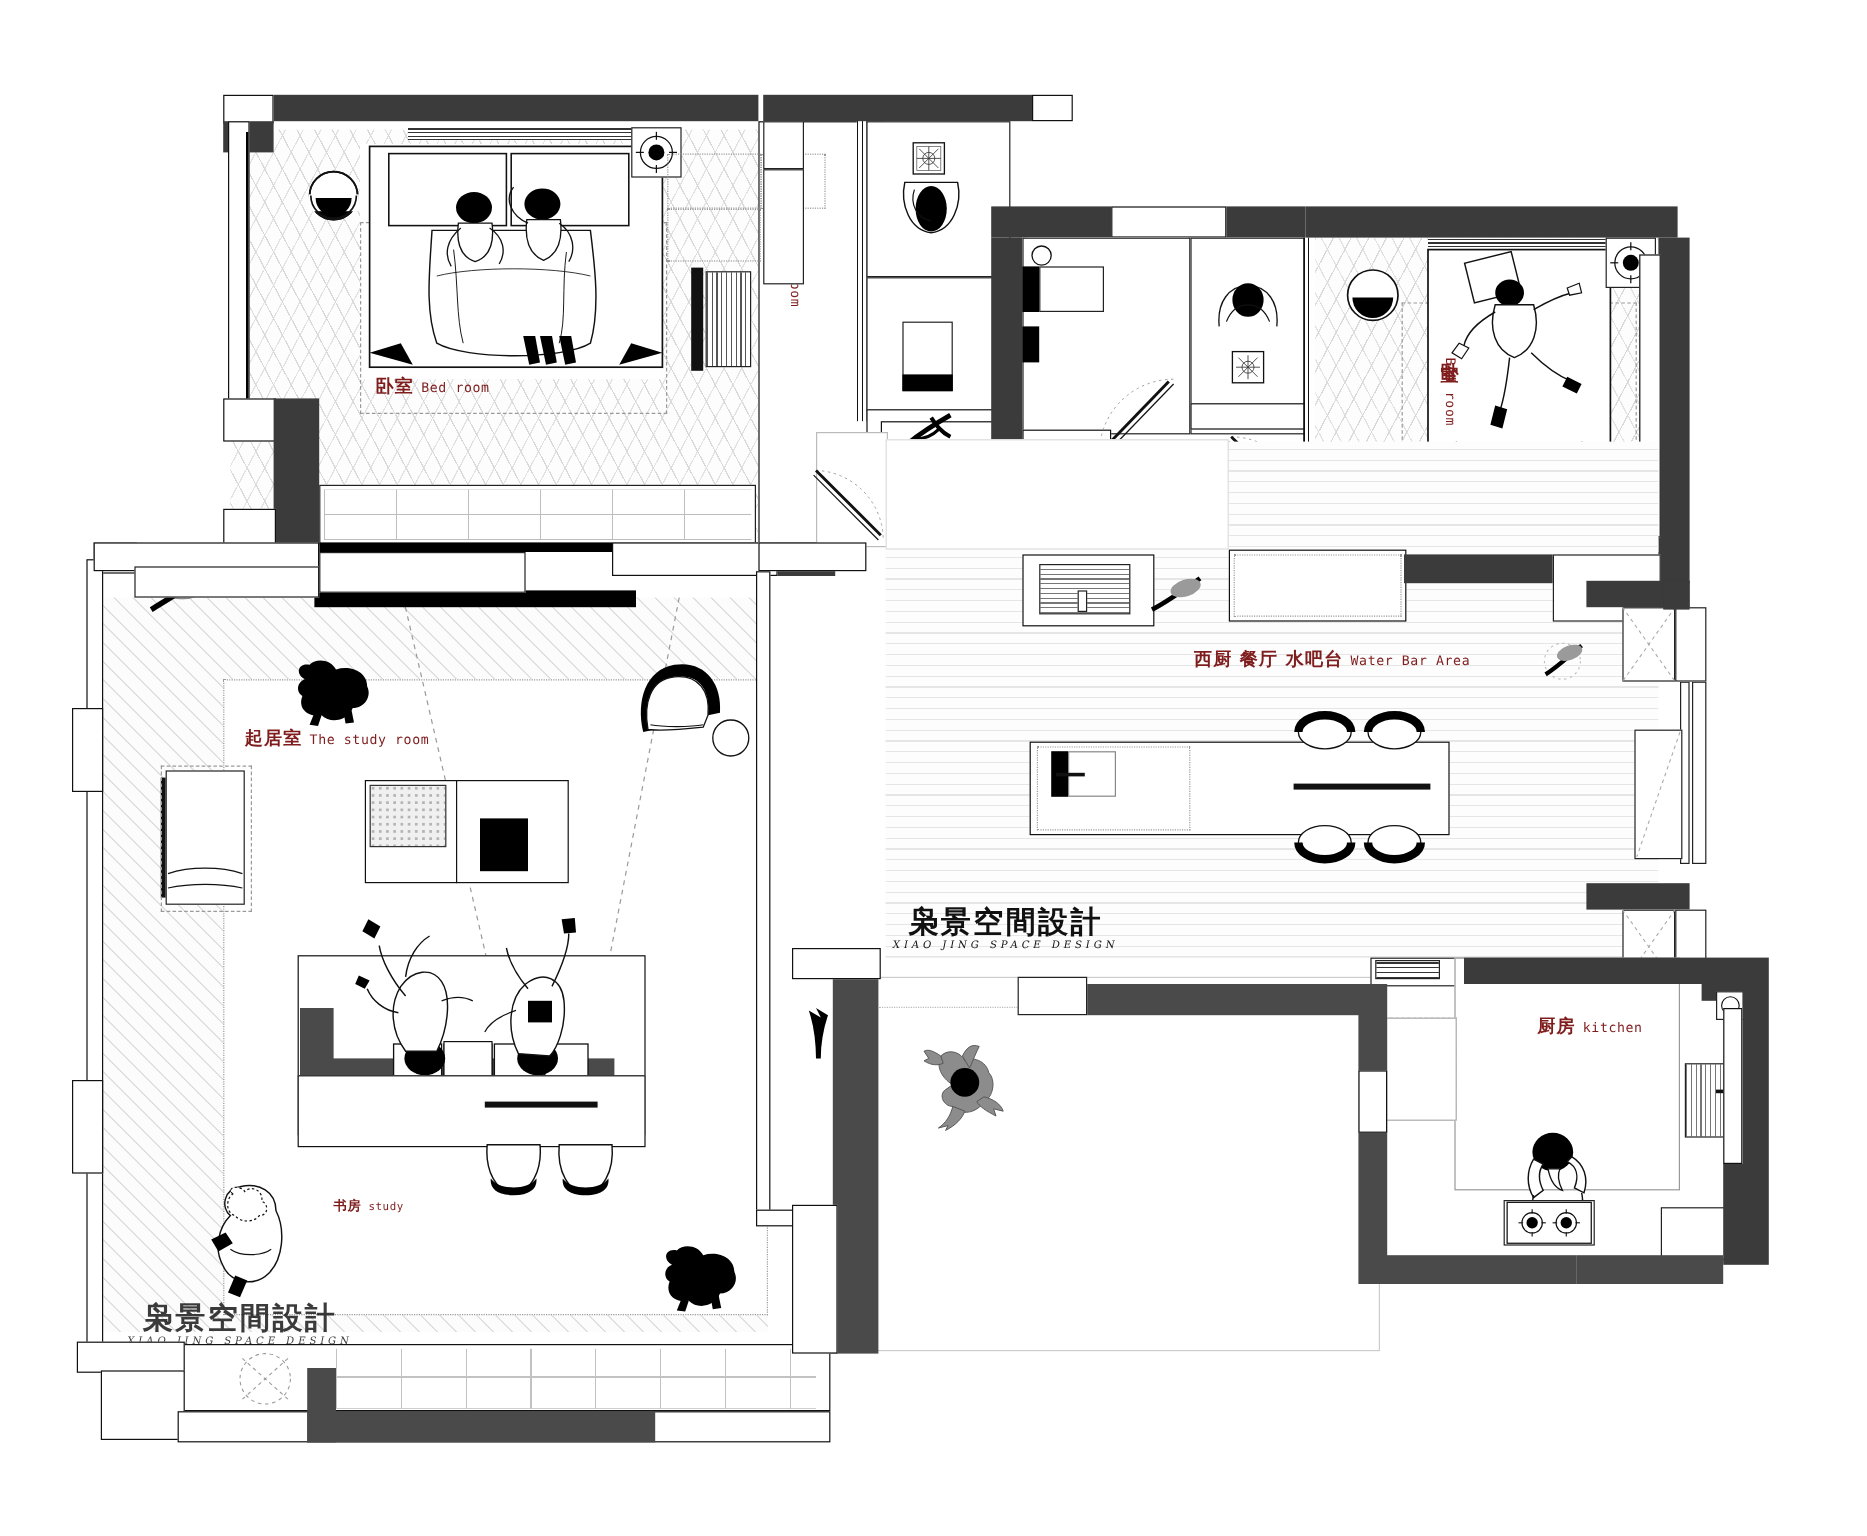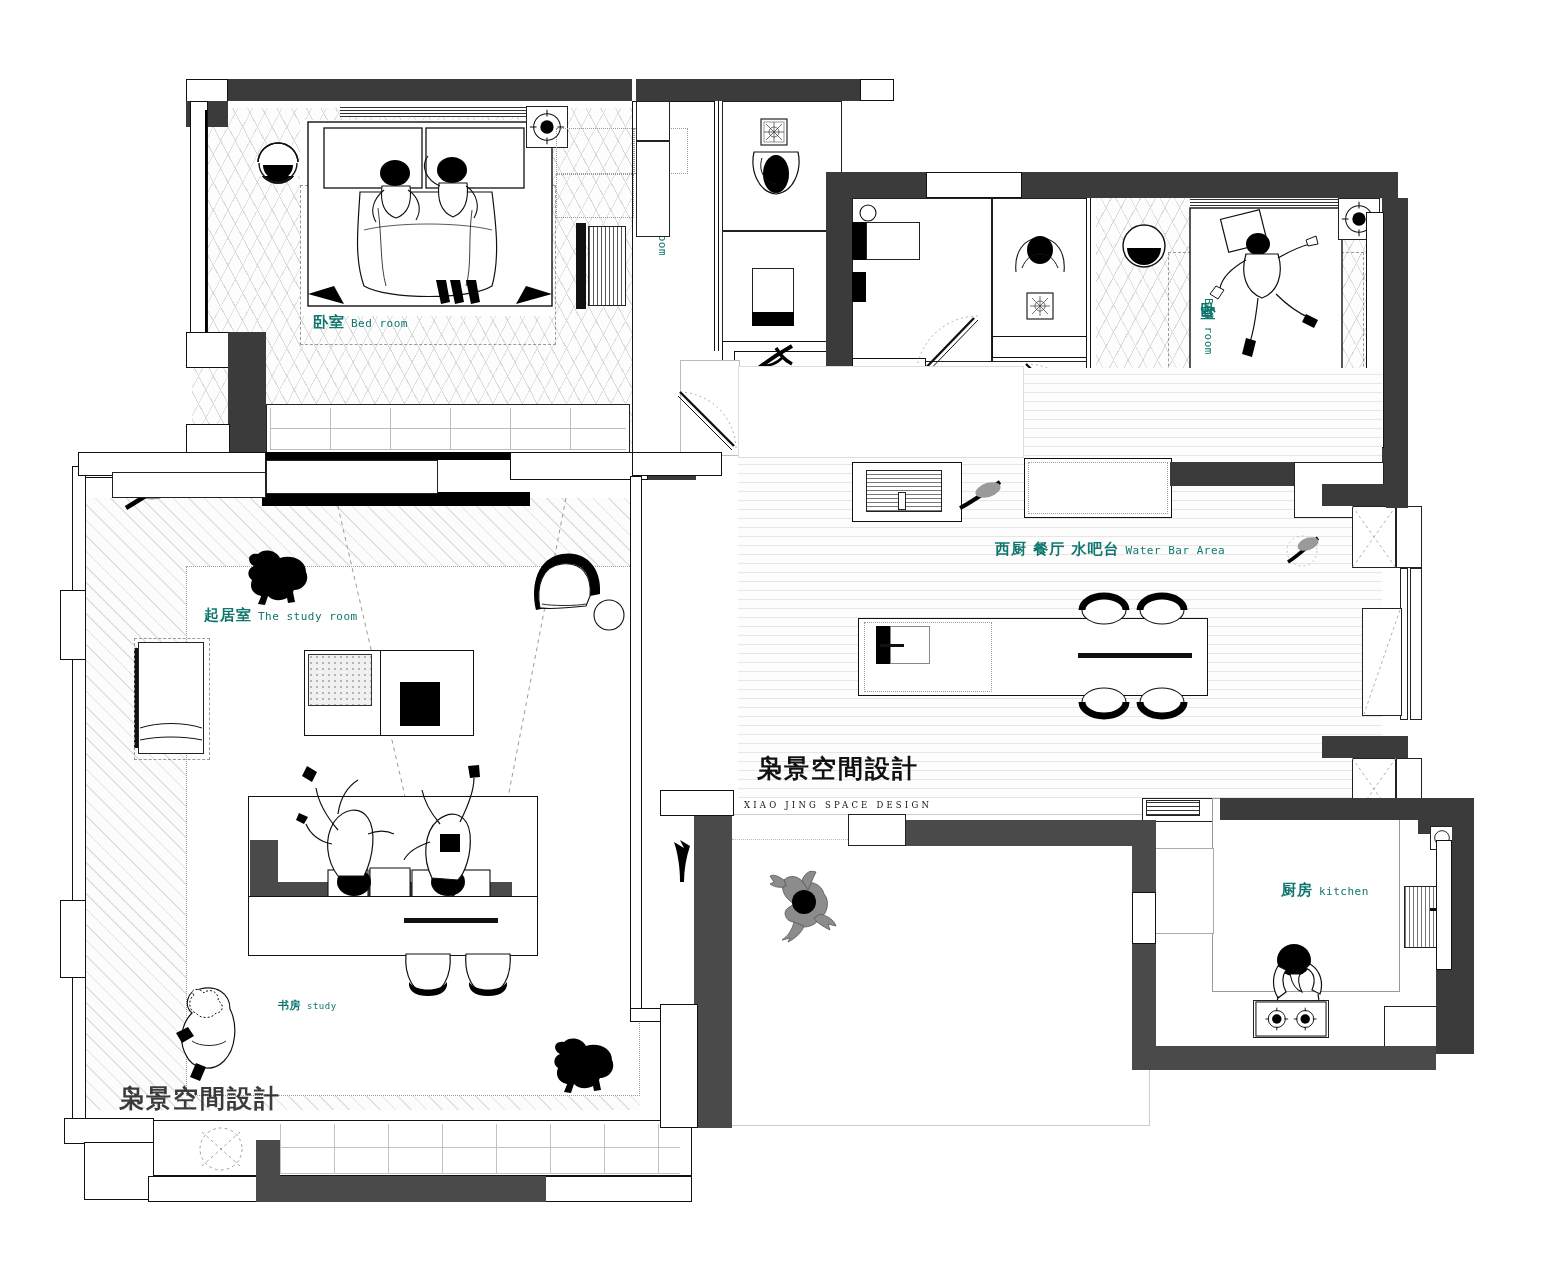--- a/index.html
+++ b/index.html
@@ -53,32 +53,32 @@
     background-size:62px 58px,71px 66px,55px 70px,84px 61px,66px 74px,59px 63px,77px 58px,68px 69px;
   }
   .fl-tile-d{
     background-color:#fefefe;
     background-image:
       repeating-linear-gradient(0deg,transparent 0 54px, #bdbdbd 54px 55px),
       repeating-linear-gradient(90deg,transparent 0 64px, #bdbdbd 64px 65px);
   }
 
   
-  .lbl{position:absolute;white-space:nowrap;color:#0f766e;}
+  .lbl{position:absolute;white-space:nowrap;color:#7f1d1d;}
   .lbl .cn{font-family:"DejaVu Sans","Liberation Sans",sans-serif;font-weight:700;font-size:15px;letter-spacing:1px;}
   .lbl .en{font-family:"DejaVu Sans Mono","Liberation Mono",monospace;font-size:11px;letter-spacing:0.5px;margin-left:6px;}
   .lbl.small .cn{font-size:11px;letter-spacing:0.5px;}
   .lbl.small .en{font-size:9px;}
   .lbl.vert{writing-mode:vertical-rl;text-orientation:mixed;}
   .lbl.vert .en{margin-left:0;margin-top:6px;}
 
   
   .wm{position:absolute;text-align:center;color:#111;}
   .wm .wm-cn{font-family:"DejaVu Serif","Liberation Serif",serif;font-weight:700;font-size:25px;letter-spacing:2px;line-height:1;}
-  .wm .wm-en{font-family:"DejaVu Serif","Liberation Serif",serif;font-size:8.5px;letter-spacing:3.2px;margin-top:19px;}
+  .wm .wm-en{font-family:"DejaVu Serif","Liberation Serif",serif;font-size:8.5px;letter-spacing:3.2px;margin-top:2px;font-style:italic;}
   .wm.faint{opacity:.82;}
 
   svg{display:block;overflow:visible;}
 </style>
 </head>
 <body>
 
 <div id="plan">
 
   <div class="abs fl-herring" style="left:192px;top:108px;width:440px;height:340px;"></div>
@@ -537,21 +537,21 @@
   </svg>
   <div class="abs dotbox" style="left:732px;top:820px;width:418px;height:20px;border:none;border-bottom:1px dotted #bbb;"></div>
 
   <div class="abs thin" style="left:848px;top:814px;width:58px;height:32px;"></div>
   <div class="abs wall-mid" style="left:906px;top:820px;width:236px;height:26px;"></div>
   <div class="abs thin" style="left:1142px;top:798px;width:78px;height:24px;"></div>
 
   <div class="abs fl-terr" style="left:1214px;top:800px;width:184px;height:190px;"></div>
   <div class="abs thin" style="left:1212px;top:798px;width:188px;height:194px;border-color:#999;"></div>
 
-  <div class="lbl" style="left:1281px;top:881px;">
+  <div class="lbl" style="left:1281px;top:846px;">
     <span class="cn">厨房</span><span class="en">kitchen</span>
   </div>
 
   <svg class="abs" style="left:1268px;top:940px;" width="70" height="72" viewBox="0 0 70 72">
     <ellipse cx="26" cy="20" rx="17" ry="16" fill="#000"></ellipse>
     <path d="M10 26 C4 36 4 48 10 58 L18 52 C14 44 14 36 18 30 Z" fill="#fff" stroke="#111" stroke-width="1.2"></path>
     <path d="M42 24 C52 30 56 42 52 54 L44 50 C48 40 46 32 38 28 Z" fill="#fff" stroke="#111" stroke-width="1.2"></path>
     <path d="M22 34 C24 44 28 50 34 52 C30 44 30 38 32 34 Z" fill="#fff" stroke="#111" stroke-width="1.1"></path>
     <path d="M10 56 C8 64 10 70 14 72" fill="none" stroke="#111" stroke-width="1.2"></path>
     <path d="M50 54 C52 62 50 68 46 70" fill="none" stroke="#111" stroke-width="1.2"></path>

